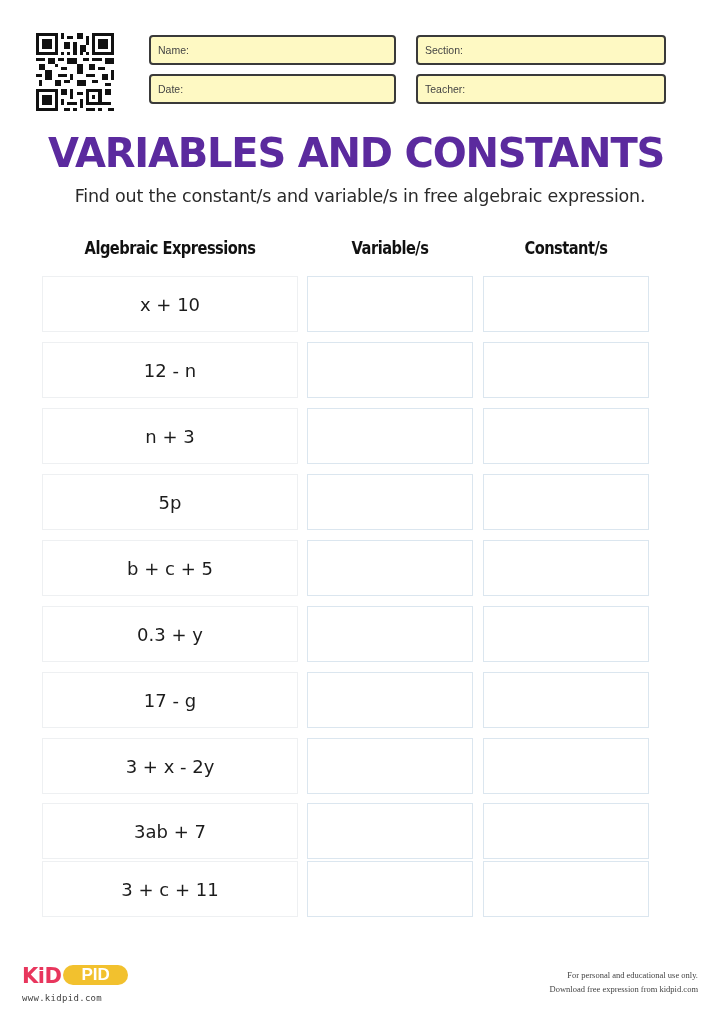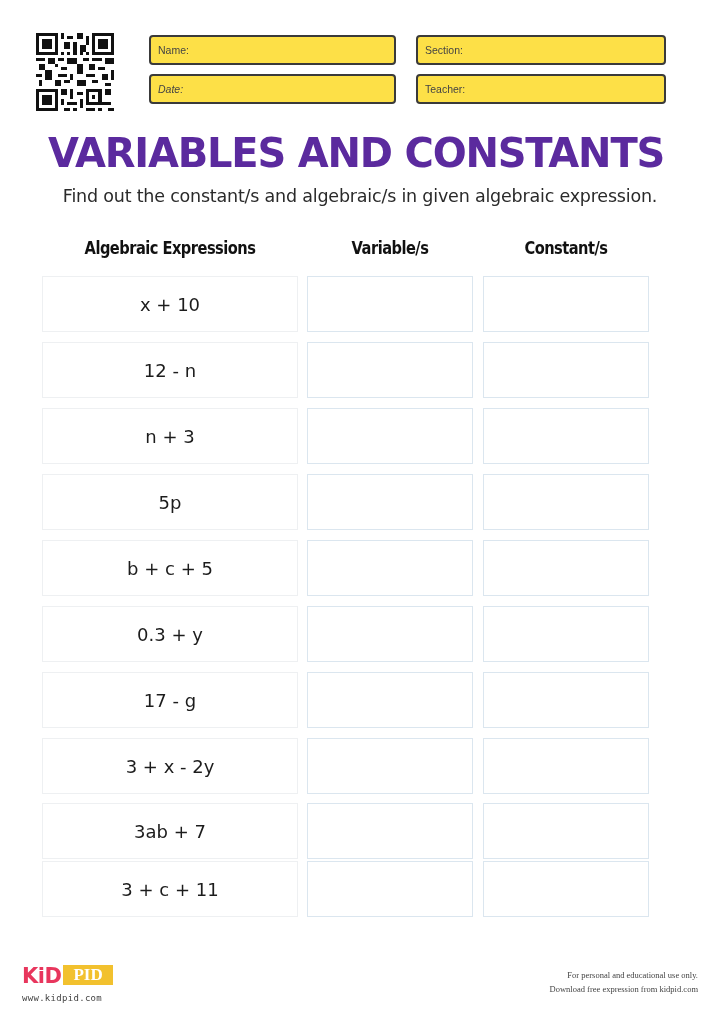--- a/index.html
+++ b/index.html
@@ -2,24 +2,24 @@
 <html><head>
   <meta charset="utf-8">
   <style>
     * { box-sizing: border-box; margin: 0; padding: 0; }
     html, body { width: 720px; height: 1018px; background: #ffffff; overflow: hidden; }
     body { position: relative; font-family: "Liberation Sans", sans-serif; color: #222; }
 
     .qr { position: absolute; left: 35px; top: 33px; width: 80px; height: 78px; }
     .qr svg { width: 100%; height: 100%; display: block; }
 
-    .field { position: absolute; height: 30px; border: 2px solid #3a3a3a; border-radius: 4px; background: #fde047; display: flex; align-items: center; padding-left: 7px; }
+    .field { position: absolute; height: 30px; border: 2px solid #3a3a3a; border-radius: 4px; background: #fef9c3; display: flex; align-items: center; padding-left: 7px; }
     .field span { font-family: "Liberation Sans", sans-serif; font-size: 10.5px; color: #444; }
     .f-name { left: 149px; top: 35px; width: 247px; }
-    .f-date { left: 149px; top: 74px; width: 247px; font-style: italic; }
+    .f-date { left: 149px; top: 74px; width: 247px; }
     .f-section { left: 416px; top: 35px; width: 250px; }
     .f-teacher { left: 416px; top: 74px; width: 250px; }
 
     .title { position: absolute; left: 0; top: 128px; width: 712px; text-align: center;
       font-family: "DejaVu Sans", sans-serif; font-weight: bold; font-size: 40px; letter-spacing: -1.2px; color: #5b2a9e; line-height: 50px; }
     .subtitle { position: absolute; left: 0; top: 186px; width: 720px; text-align: center;
       font-family: "DejaVu Sans", sans-serif; font-size: 17.5px; color: #2a2a2a; letter-spacing: -0.2px; }
 
     .col-head { position: absolute; top: 238px; text-align: center; font-family: "DejaVu Sans", sans-serif; font-weight: bold; font-size: 17px; color: #111; letter-spacing: -0.6px; transform: scaleX(0.86); }
     .h1 { left: 42px; width: 256px; }
@@ -29,21 +29,21 @@
     .rows { position: absolute; left: 0; top: 276px; width: 720px; }
     .row { position: absolute; left: 0; width: 720px; height: 56px; }
     .cell { position: absolute; top: 0; height: 56px; background: #fff; }
     .c-expr { left: 42px; width: 256px; border: 1.5px solid #eef0f2; display: flex; align-items: center; justify-content: center; }
     .c-expr span { font-family: "DejaVu Sans", sans-serif; font-size: 18px; color: #1c1c1c; }
     .c-var { left: 307px; width: 166px; border: 1.5px solid #dbe6ef; }
     .c-con { left: 483px; width: 166px; border: 1.5px solid #dbe6ef; }
 
     .logo { position: absolute; left: 22px; top: 965px; display: flex; align-items: flex-start; }
     .logo .kid { font-family: "DejaVu Sans", sans-serif; font-weight: bold; font-size: 21px; color: #e8365d; letter-spacing: -0.5px; line-height: 22px; }
-    .logo .pid { margin-left: 2px; background: #f2c12e; color: #fff; font-family: Liberation Serif, serif; font-weight: bold; font-size: 17px; line-height: 20px; padding: 0 10px; border-radius: 0; }
+    .logo .pid { margin-left: 2px; background: #f2c12e; color: #fff; font-family: Liberation Sans, sans-serif; font-weight: bold; font-size: 17px; line-height: 20px; padding: 0 18px; border-radius: 10px; }
     .logo-url { position: absolute; left: 22px; top: 993px; font-family: "DejaVu Sans Mono", monospace; font-size: 9px; color: #444; letter-spacing: 0.3px; }
 
     .footer-note { position: absolute; right: 22px; top: 968px; text-align: right; font-family: Liberation Serif, serif; font-size: 8.5px; color: #444; line-height: 14px; }
   </style>
 </head>
 <body>
 
 <div class="qr">
   <svg viewBox="0 0 25 25" shape-rendering="crispEdges">
     <rect width="25" height="25" fill="#fff"></rect>
@@ -122,21 +122,21 @@
   <span>Date:</span>
 </div>
 <div class="field f-section">
   <span>Section:</span>
 </div>
 <div class="field f-teacher">
   <span>Teacher:</span>
 </div>
 
 <h1 class="title">VARIABLES AND CONSTANTS</h1>
-<p class="subtitle">Find out the constant/s and algebraic/s in given algebraic expression.</p>
+<p class="subtitle">Find out the constant/s and variable/s in free algebraic expression.</p>
 
 <div class="col-head h1">Algebraic Expressions</div>
 <div class="col-head h2">Variable/s</div>
 <div class="col-head h3">Constant/s</div>
 
 <div class="rows">
   <div class="row" style="top:0px">
     <div class="cell c-expr">
         <span>x + 10</span>
       </div>

